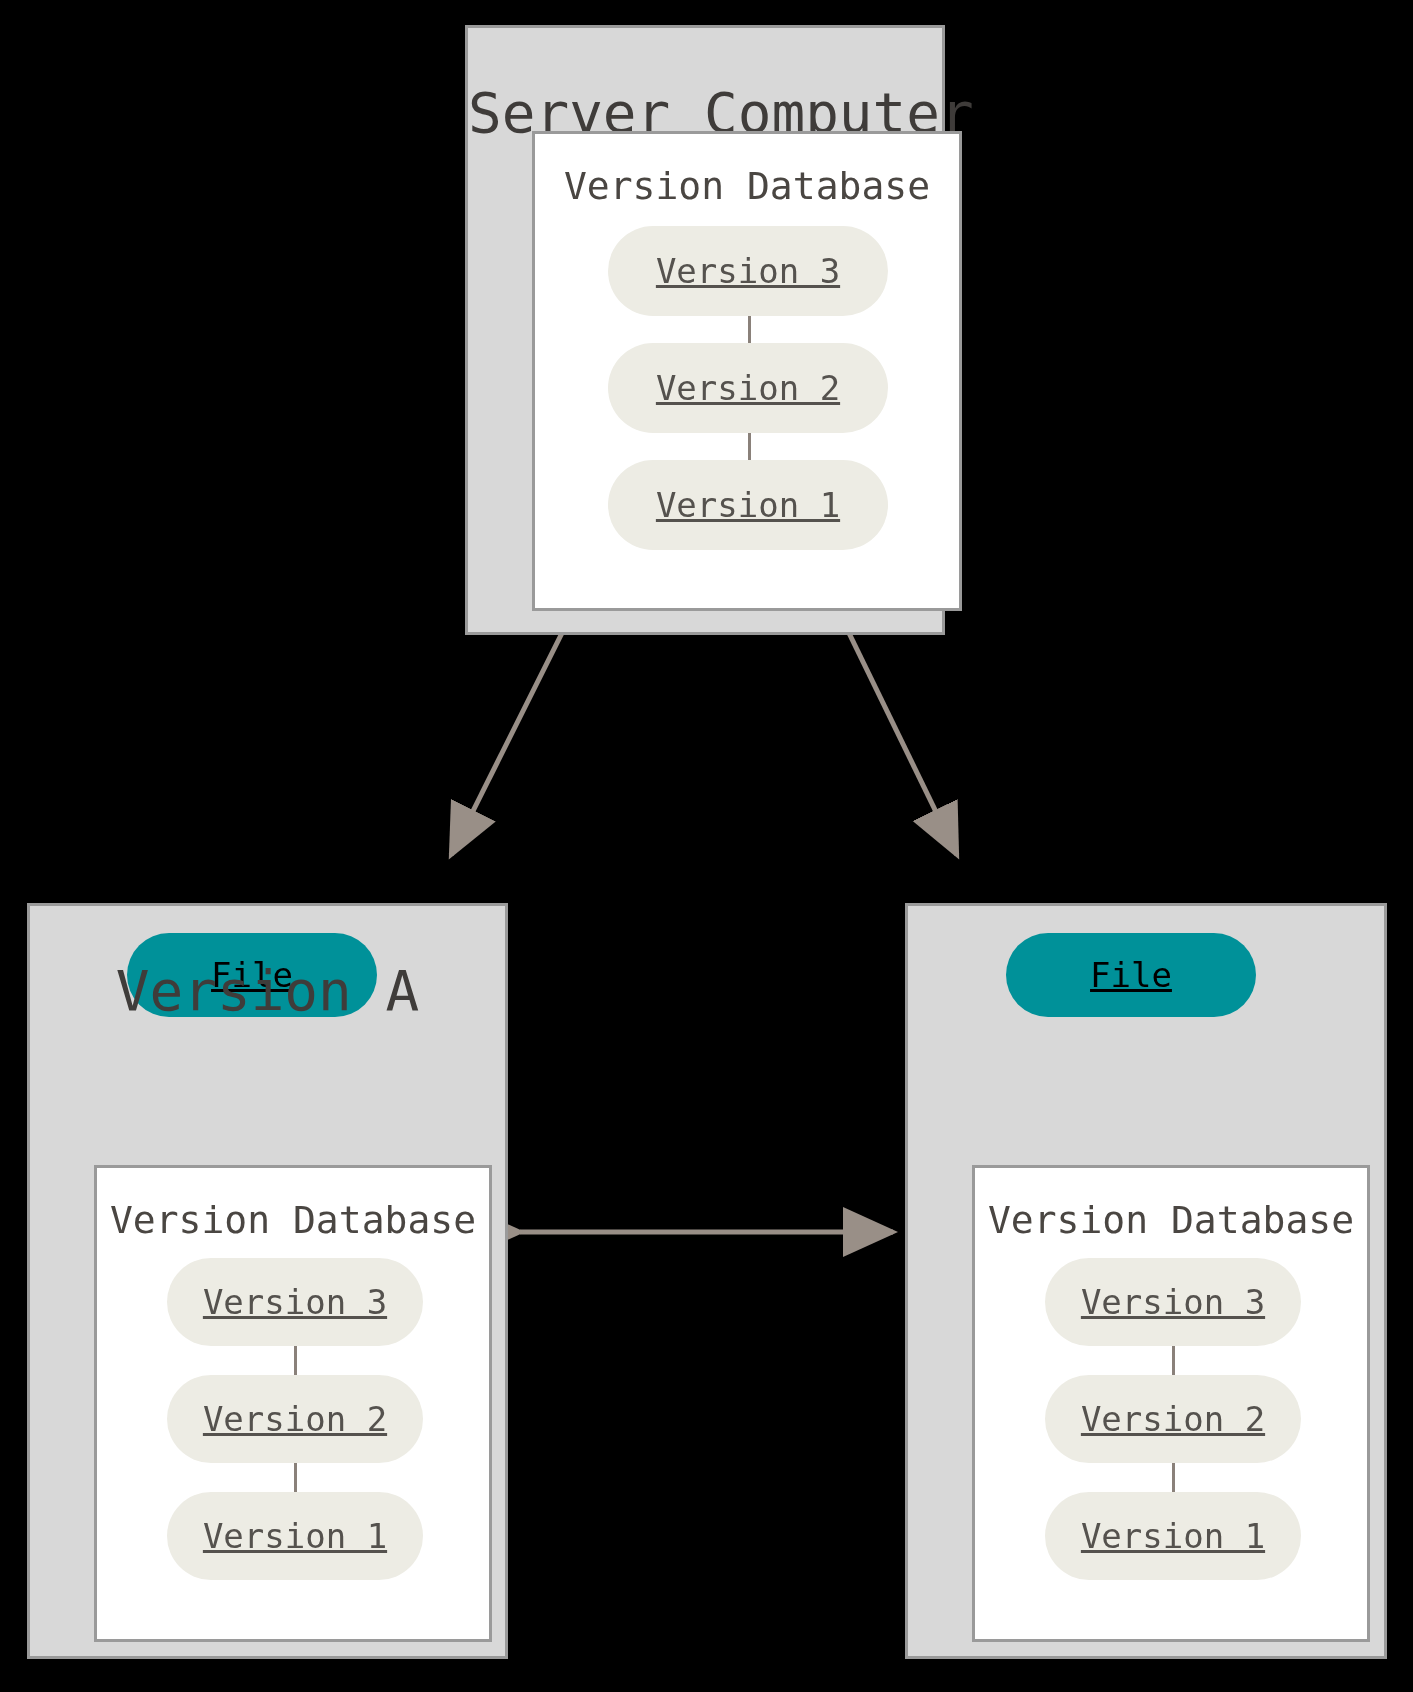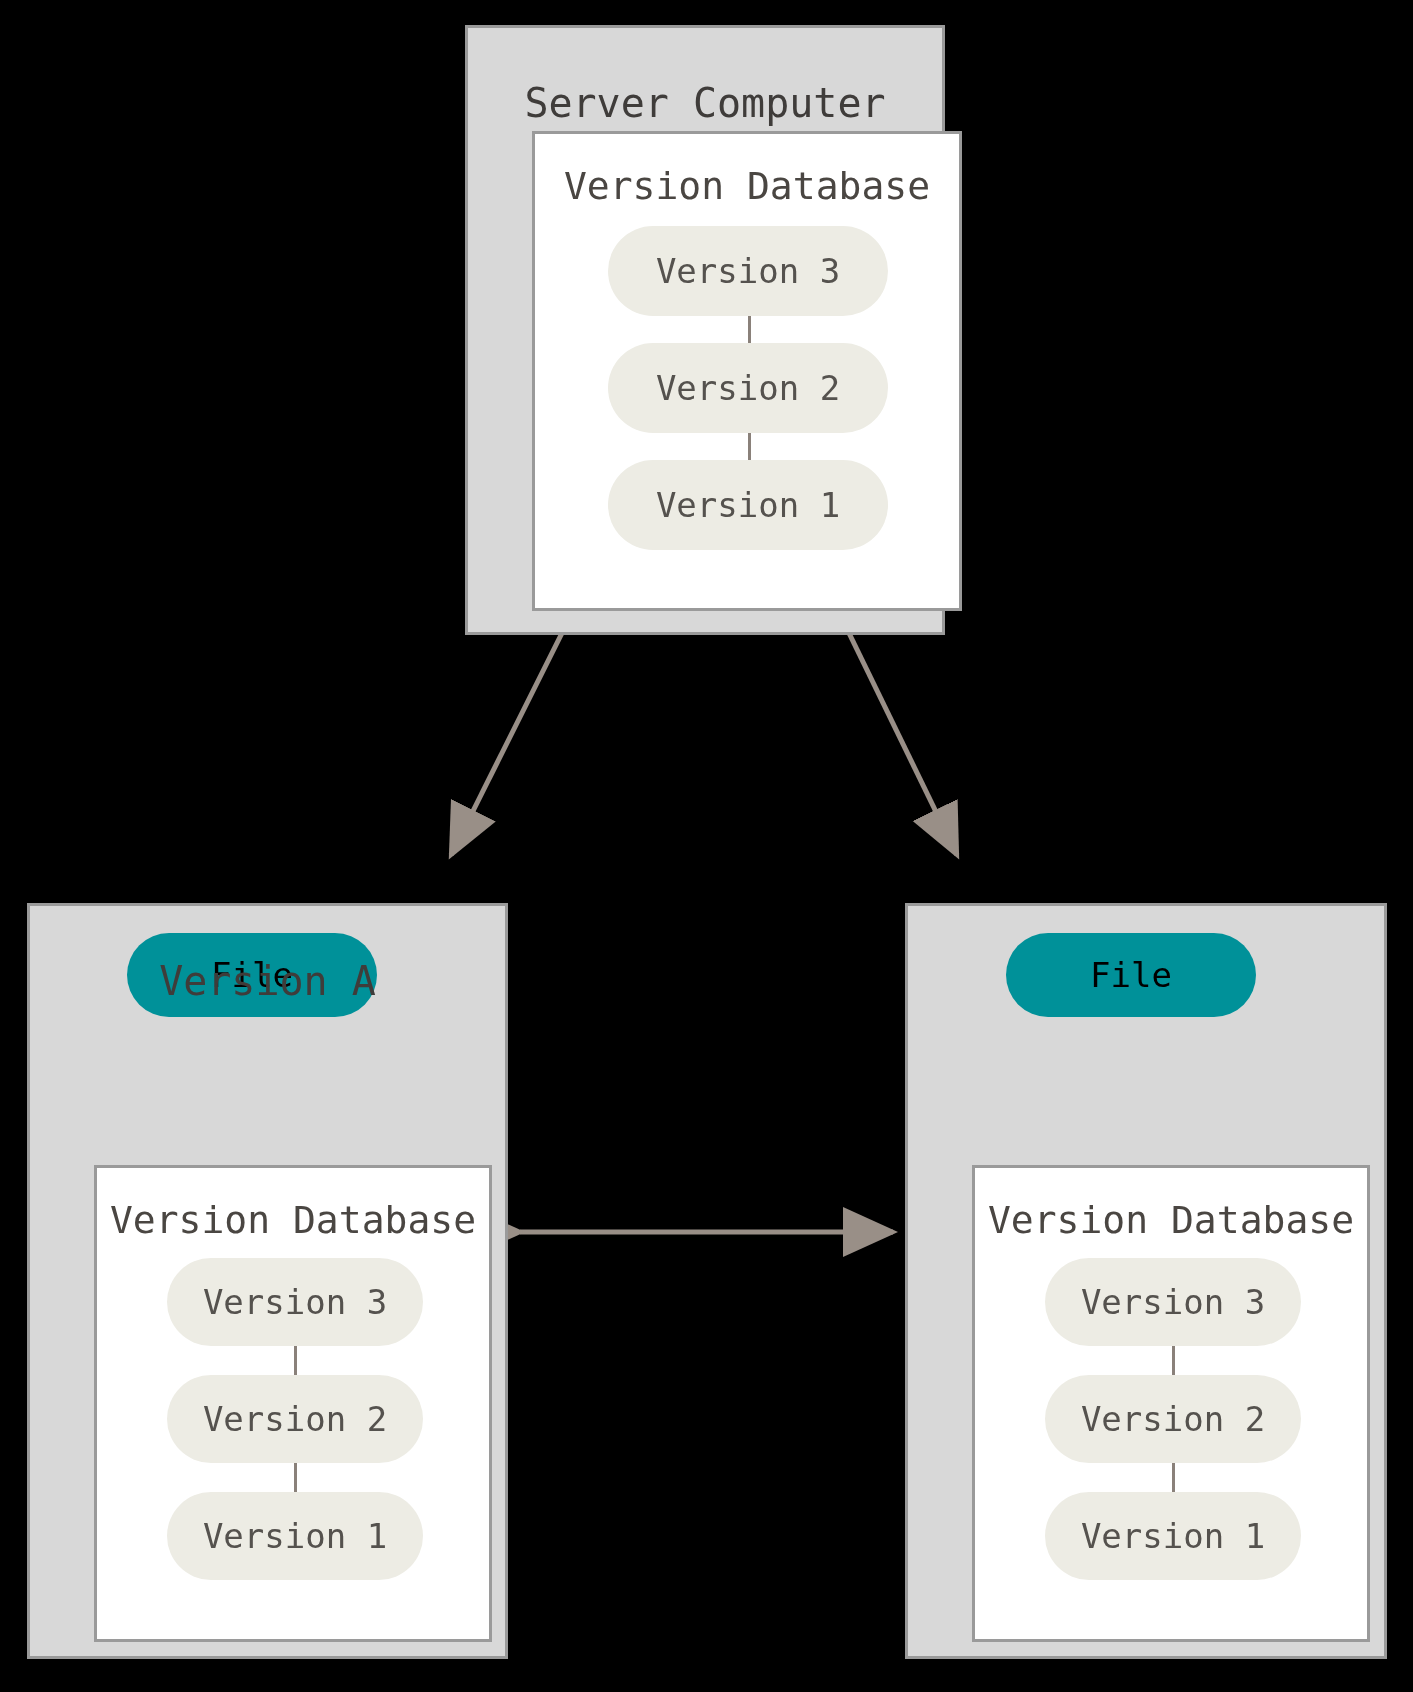--- a/index.html
+++ b/index.html
@@ -37,21 +37,21 @@
     border: 3px solid #9a9a9a;
     box-sizing: border-box;
     margin-left: 41px;
   }
 
   .panel-title {
     position: absolute;
     left: 0;
     width: 100%;
     text-align: center;
-    font-size: 40px;
+    font-size: 56px;
     letter-spacing: 0px;
     color: #3f3c3a;
     white-space: nowrap;
   }
   .db-title {
     position: absolute;
     left: 0;
     width: 100%;
     text-align: center;
     font-size: 38px;
@@ -64,20 +64,21 @@
     position: absolute;
     background: #edece4;
     border-radius: 999px;
     display: flex;
     align-items: center;
     justify-content: center;
     font-size: 34px;
     color: #55524e;
     box-sizing: border-box;
     white-space: nowrap;
+    text-decoration: underline;
   }
   .pill.file {
     background: #009199;
     color: #000000;
   }
 
   
   .connector {
     position: absolute;
     width: 3px;

